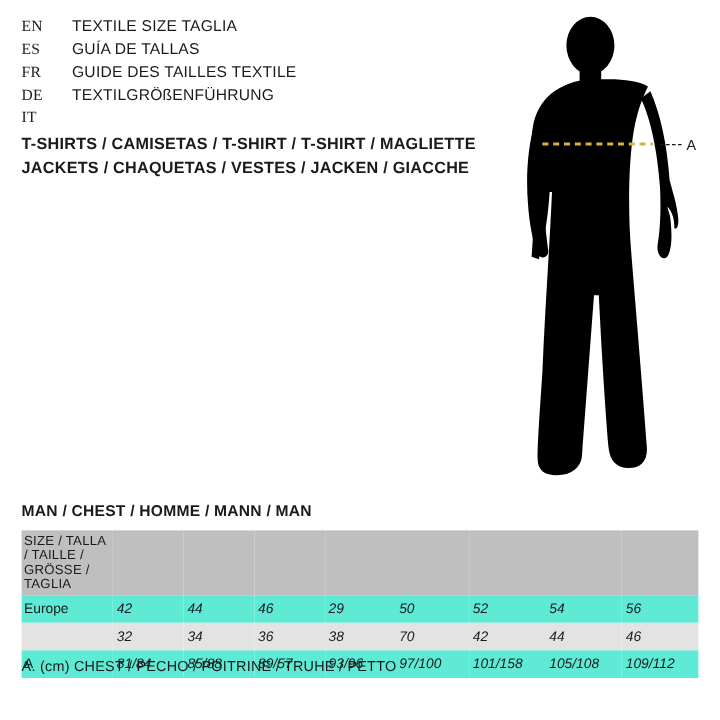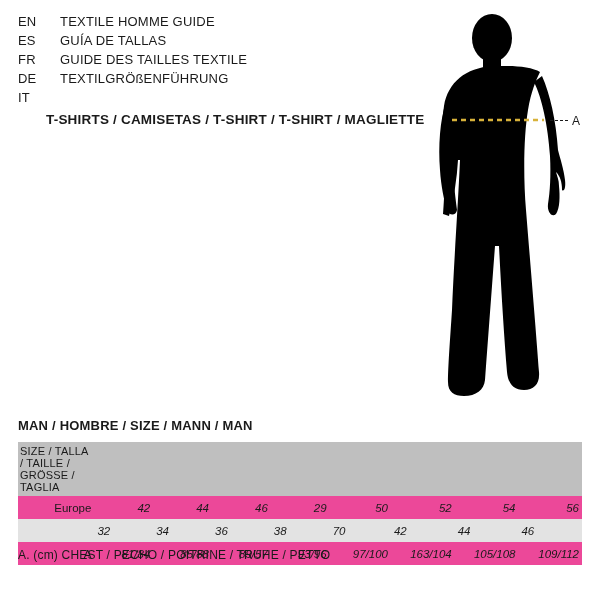--- a/index.html
+++ b/index.html
@@ -31,32 +31,32 @@
   .lang-row {
     display: flex;
     align-items: baseline;
     height: 19px;
     font-size: 13px;
     letter-spacing: 0.2px;
   }
   .lang-code {
     width: 42px;
     flex: none;
+    font-family: Liberation Serif, serif;
   }
   .lang-text {
     flex: 1;
   }
 
   
   .cat-block {
     position: absolute;
     left: 18px;
     top: 110px;
     width: 400px;
-    margin-left: 28px;
   }
   .cat-line {
     font-size: 13.5px;
     font-weight: bold;
     letter-spacing: 0.2px;
     line-height: 20px;
     white-space: nowrap;
   }
 
   
@@ -112,22 +112,21 @@
   }
   .row-head td {
     background: #bfbfbf;
     font-size: 11px;
     letter-spacing: 0.2px;
   }
   .row-alt td {
     background: #e3e3e3;
   }
   .row-plain td {
-    background: #ec4899;
-    text-align: right;
+    background: #5eead4;
   }
   .col-label {
     width: 86px;
     padding-left: 2px !important;
   }
   .cell {
     width: 68px;
     text-align: left;
     font-style: italic;
   }
@@ -145,41 +144,42 @@
   }
 </style>
 </head>
 <body>
 
 <div class="page">
 
   <div class="lang-block">
     <div class="lang-row">
       <span class="lang-code">EN</span>
-      <span class="lang-text">TEXTILE HOMME GUIDE</span>
+      <span class="lang-text">TEXTILE SIZE TAGLIA</span>
     </div>
     <div class="lang-row">
       <span class="lang-code">ES</span>
       <span class="lang-text">GUÍA DE TALLAS</span>
     </div>
     <div class="lang-row">
       <span class="lang-code">FR</span>
       <span class="lang-text">GUIDE DES TAILLES TEXTILE</span>
     </div>
     <div class="lang-row">
       <span class="lang-code">DE</span>
       <span class="lang-text">TEXTILGRÖßENFÜHRUNG</span>
     </div>
     <div class="lang-row">
       <span class="lang-code">IT</span>
     </div>
   </div>
 
   <div class="cat-block">
     <div class="cat-line">T-SHIRTS / CAMISETAS / T-SHIRT / T-SHIRT / MAGLIETTE</div>
+    <div class="cat-line">JACKETS / CHAQUETAS / VESTES / JACKEN / GIACCHE</div>
   </div>
 
   <div class="figure-wrap">
     <svg width="200" height="400" viewBox="0 0 200 400">
 
       <ellipse cx="92" cy="28" rx="20" ry="24" fill="#000000"></ellipse>
 
       <rect x="83" y="46" width="18" height="14" fill="#000000"></rect>
 
       <path d="M92 56
@@ -221,21 +221,21 @@
                C 164 182, 166 178, 165 170
                C 164 160, 160 148, 158 140
                C 156 110, 150 84, 142 66 Z" fill="#000000"></path>
 
       <line x1="52" y1="110" x2="144" y2="110" stroke="#d8b23a" stroke-width="2.4" stroke-dasharray="5 4"></line>
     </svg>
     <div class="dash-lead"></div>
     <div class="measure-label">A</div>
   </div>
 
-  <div class="man-heading">MAN / HOMBRE / SIZE / MANN / MAN</div>
+  <div class="man-heading">MAN / CHEST / HOMME / MANN / MAN</div>
 
   <div class="table-wrap">
     <table class="size-table">
       <tbody>
         <tr class="row-head">
           <td class="col-label">SIZE / TALLA / TAILLE / GRÖSSE / TAGLIA</td>
           <td class="cell"></td>
           <td class="cell"></td>
           <td class="cell"></td>
           <td class="cell"></td>
@@ -270,21 +270,21 @@
           <td class="cell">46</td>
         </tr>
 
         <tr class="row-plain">
           <td class="col-label">A</td>
           <td class="cell">81/84</td>
           <td class="cell">85/88</td>
           <td class="cell">89/57</td>
           <td class="cell">93/96</td>
           <td class="cell">97/100</td>
-          <td class="cell">163/104</td>
+          <td class="cell">101/158</td>
           <td class="cell">105/108</td>
           <td class="cell">109/112</td>
         </tr>
       </tbody>
     </table>
   </div>
 
   <div class="footnote">A. (cm) CHEST / PECHO / POITRINE / TRUHE / PETTO</div>
 
 </div>

